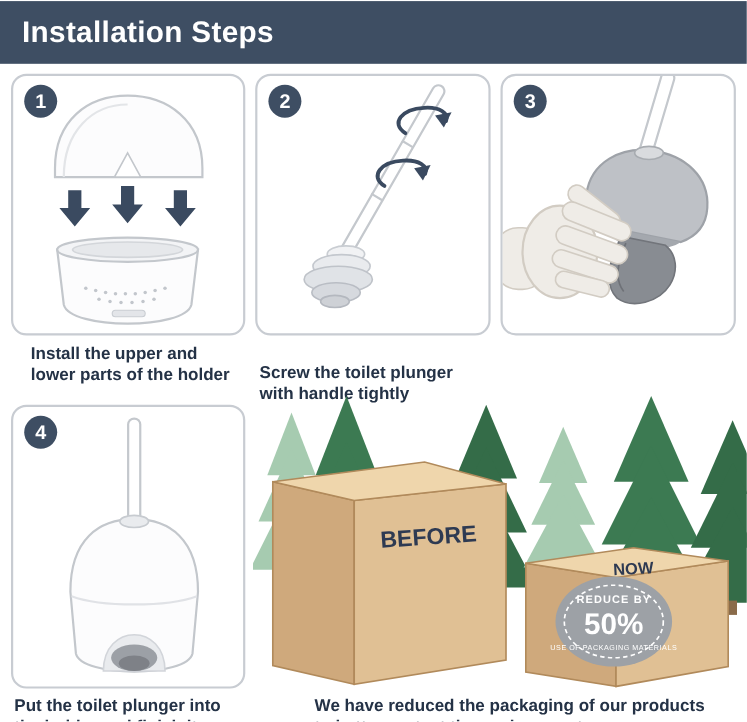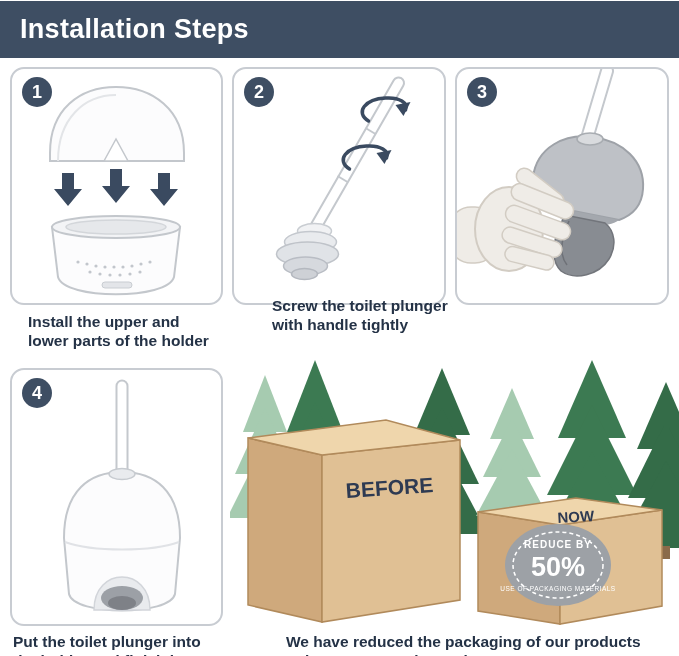--- a/index.html
+++ b/index.html
@@ -30,21 +30,21 @@
   }
   .caption {
     position: absolute; color: #243246; font-size: 15.5px;
     font-weight: 700; line-height: 1.24;
   }
   #card1 { left: 10px;  top: 67px;  width: 213px; height: 238px; }
   #card2 { left: 232px; top: 67px;  width: 214px; height: 238px; }
   #card3 { left: 455px; top: 67px;  width: 214px; height: 238px; }
   #card4 { left: 10px;  top: 368px; width: 213px; height: 258px; }
   #cap1 { left: 28px;  top: 312px; width: 185px; }
-  #cap2 { left: 236px; top: 296px; width: 200px; margin-left: 36px; }
+  #cap2 { left: 236px; top: 330px; width: 200px; }
   #cap3 { left: 458px; top: 312px; width: 180px; }
   #cap4 { left: 13px;  top: 632px; width: 210px; }
   #capPack { left: 286px; top: 632px; width: 372px; }
   .pack-svg { position: absolute; left: 230px; top: 360px; width: 449px; height: 270px; }
   svg text { font-family: "Liberation Sans", sans-serif; }
 </style>
 </head>
 <body>
 
 <div class="page">

